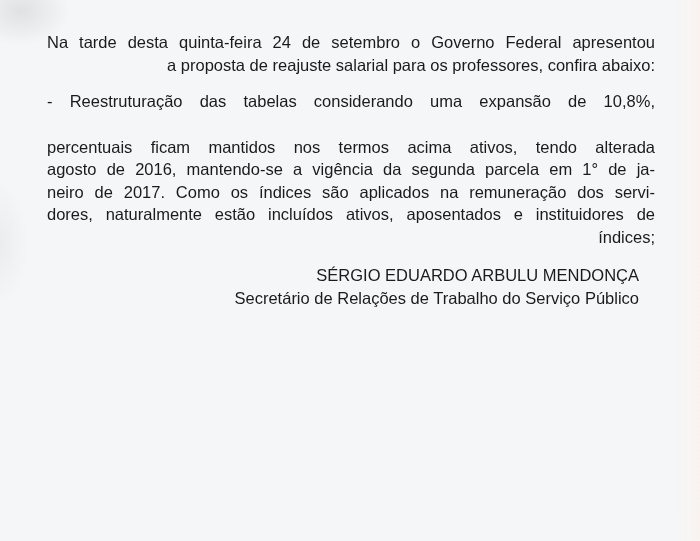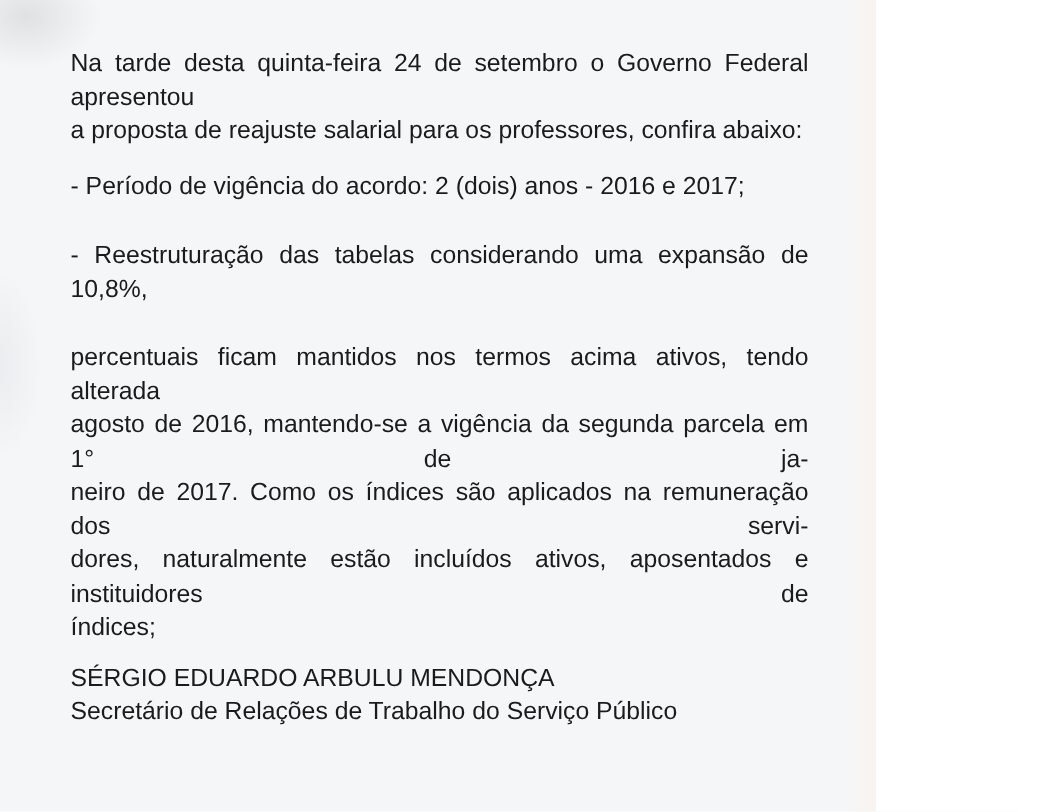--- a/index.html
+++ b/index.html
@@ -1,63 +1,60 @@
 <!DOCTYPE html>
 <html><head>
 <meta charset="utf-8">
 <style>
   html, body {
     margin: 0;
     padding: 0;
   }
   .page {
     position: relative;
-    width: 584px;
+    width: 700px;
     height: 541px;
     box-sizing: border-box;
     background-color: #f5f6f8;
     background-image:
       radial-gradient(ellipse 70px 50px at 3% 2%, rgba(190,190,192,0.38), rgba(190,190,192,0) 70%),
       radial-gradient(ellipse 40px 90px at 0% 45%, rgba(205,207,210,0.25), rgba(205,207,210,0) 70%),
       linear-gradient(to right, rgba(245,246,248,0) 96%, rgba(250,243,238,0.85) 100%);
     font-family: "Liberation Sans", "DejaVu Sans", sans-serif;
     color: #1b1b1b;
     overflow: hidden;
     padding: 31px 45px 0 47px;
   }
   .line {
     font-size: 16.5px;
     line-height: 22.5px;
     white-space: normal;
-    text-align: left;
+    text-align: right;
   }
   .just {
     text-align: justify;
     text-align-last: justify;
   }
   .p-intro        { margin: 0 0 14px 0; }
   .p-period       { margin: 0 0 24px 0; }
   .p-restruct     { margin: 12px 0 23px 0; }
   .p-measures     { margin: 0 0 11px 0; }
   .p-closing      { margin: 0 0 21px 0; }
-  .p-signature    { margin: 0; }
+  .p-signature    { margin: 16px; }
 </style>
 </head>
 <body>
 
 <div class="page">
 
   <div class="p-intro">
     <div class="line just">Na tarde desta quinta-feira 24 de setembro o Governo Federal apresentou</div>
     <div class="line">a proposta de reajuste salarial para os professores, confira abaixo:</div>
   </div>
 
-  <div class="p-period">
-    <div class="line">- Período de vigência do acordo: 2 (dois) anos - 2016 e 2017;</div>
-  </div>
 
   <div class="p-restruct">
     <div class="line just">- Reestruturação das tabelas considerando uma expansão de 10,8%,</div>
   </div>
 
   <div class="p-measures">
     <div class="line just">percentuais ficam mantidos nos termos acima ativos, tendo alterada</div>
     <div class="line just">agosto de 2016, mantendo-se a vigência da segunda parcela em 1° de ja-</div>
     <div class="line just">neiro de 2017. Como os índices são aplicados na remuneração dos servi-</div>
     <div class="line just">dores, naturalmente estão incluídos ativos, aposentados e instituidores de</div>

